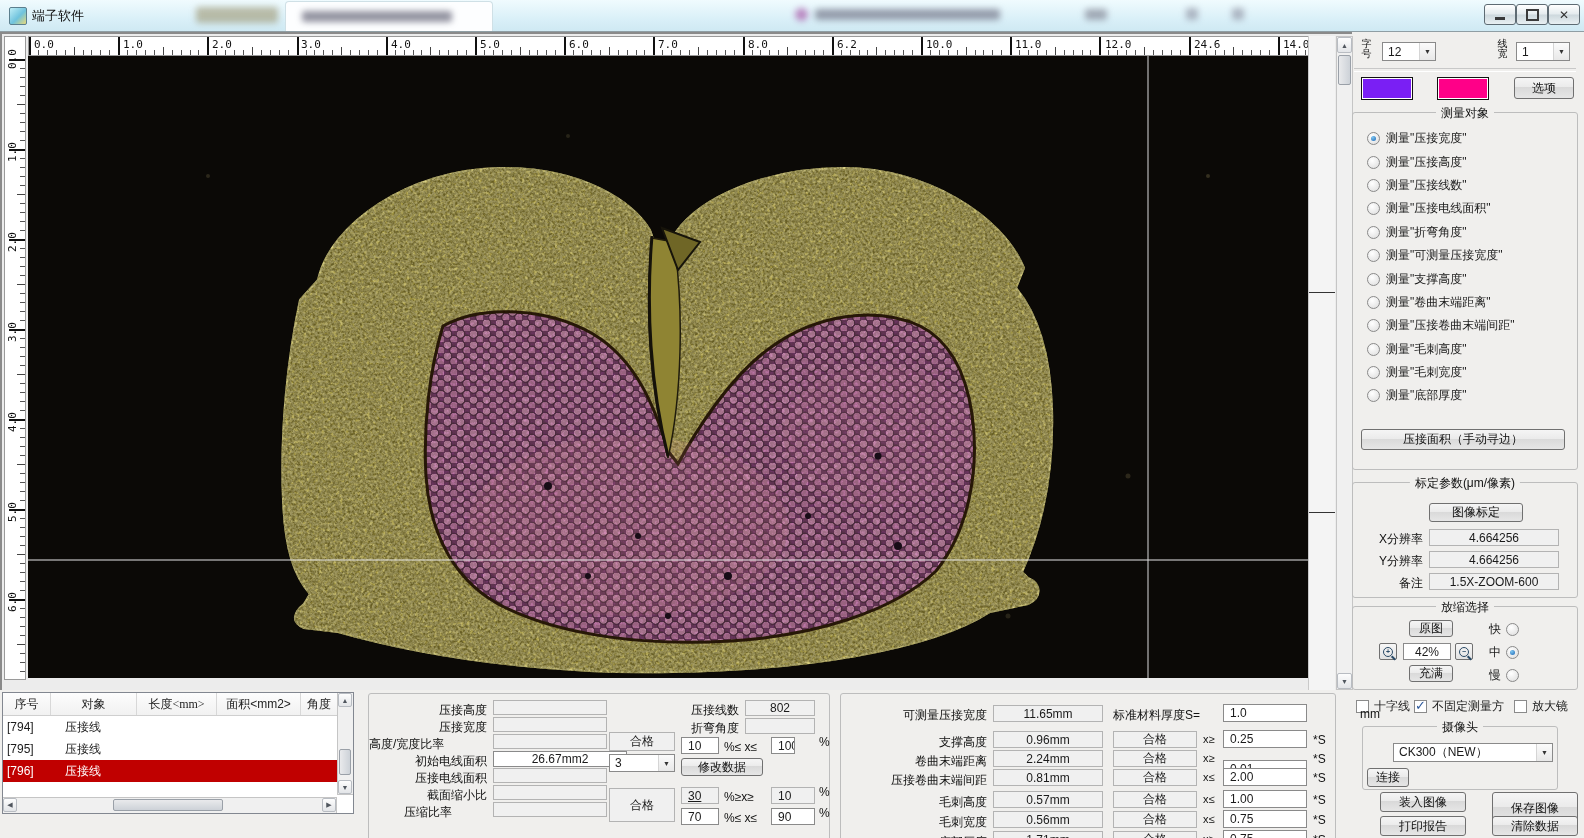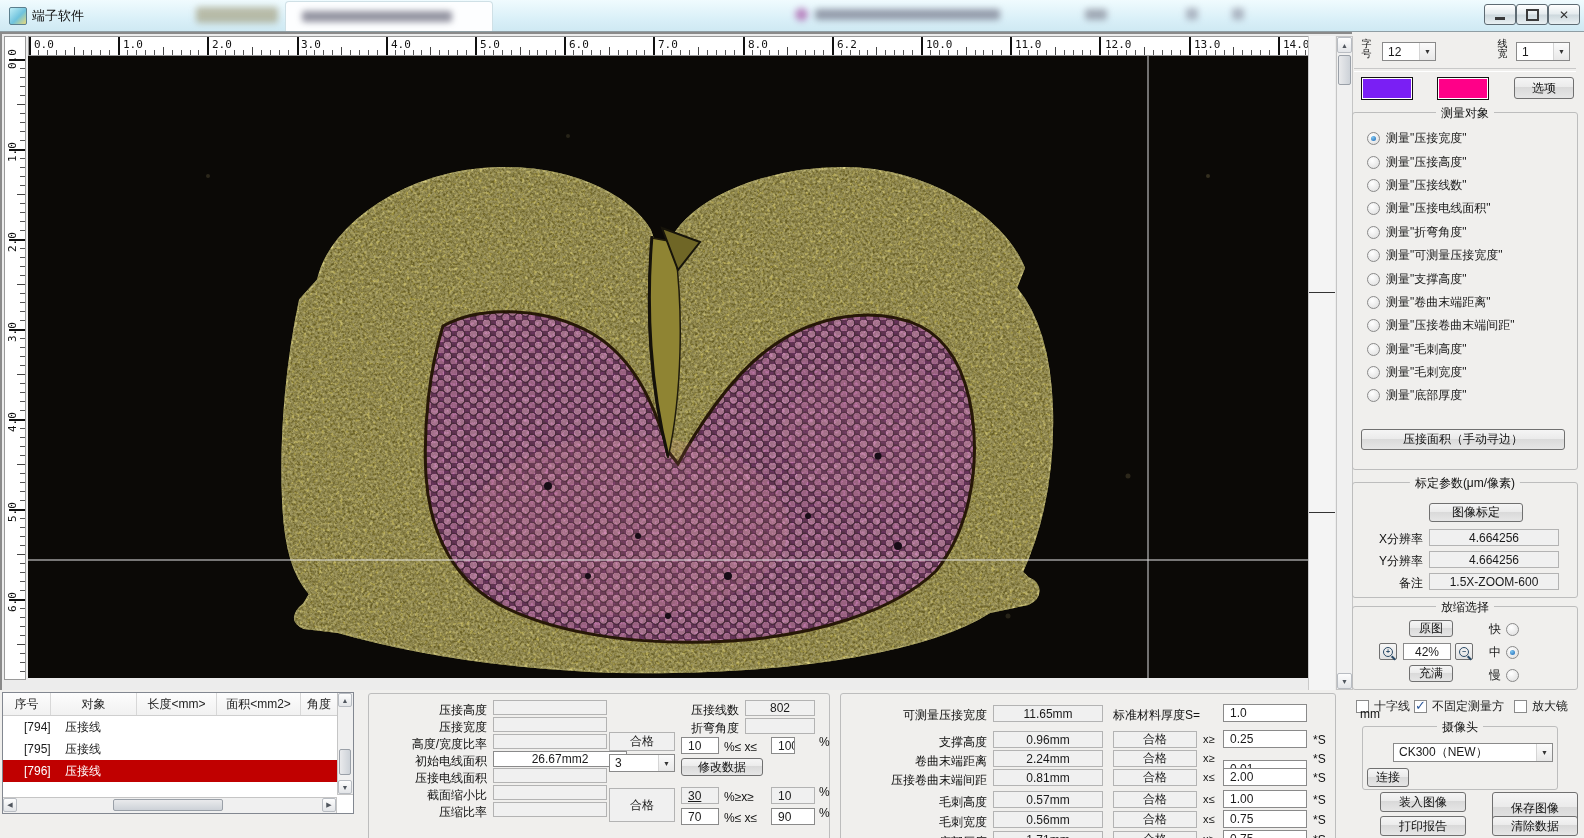--- a/index.html
+++ b/index.html
@@ -85,21 +85,21 @@
   .mag .lens{width:8px;height:8px;border:1.5px solid #2a4a66;border-radius:50%;position:relative;
        display:flex;align-items:center;justify-content:center;font-size:7px;font-weight:bold;color:#2a4a66;line-height:1;}
   .mag .lens::after{content:'';position:absolute;right:-4px;bottom:-3px;width:5px;height:1.8px;background:#2a4a66;transform:rotate(45deg);}
   
   #rtable{position:absolute;left:2px;top:692px;width:352px;height:122px;background:#fff;border:1px solid #828790;box-sizing:border-box;}
   .thead{display:flex;height:22px;background:linear-gradient(#fdfdfd,#f1f1f1);border-bottom:1px solid #cfcfcf;}
   .th{display:flex;align-items:center;justify-content:center;font-size:12px;color:#222;
       border-right:1px solid #d8d8d8;box-sizing:border-box;}
   .trow{display:flex;height:22px;align-items:center;}
   .trow.selected{background:#c00000;color:#fff;}
-  .td{box-sizing:border-box;font-size:12px;padding-left:21px;}
+  .td{box-sizing:border-box;font-size:12px;padding-left:4px;}
   
   .bpanel{position:absolute;border:1px solid #bdbdbd;border-radius:3px;box-sizing:border-box;}
 </style>
 </head>
 <body>
 
 <div id="app">
 
   <div id="titlebar">
     <div id="app-icon"></div>
@@ -134,21 +134,21 @@
       <span class="hrl" style="left:272px">3.0</span>
       <span class="hrl" style="left:362px">4.0</span>
       <span class="hrl" style="left:451px">5.0</span>
       <span class="hrl" style="left:540px">6.0</span>
       <span class="hrl" style="left:629px">7.0</span>
       <span class="hrl" style="left:719px">8.0</span>
       <span class="hrl" style="left:808px">6.2</span>
       <span class="hrl" style="left:897px">10.0</span>
       <span class="hrl" style="left:986px">11.0</span>
       <span class="hrl" style="left:1076px">12.0</span>
-      <span class="hrl" style="left:1165px">13.0</span>
+      <span class="hrl" style="left:1165px">24.6</span>
       <span class="hrl" style="left:1254px">14.0</span>
     </div>
 
     <div id="vruler">
       <div class="ticks"></div>
       <span class="vrl" style="top:5px">0.0</span>
       <span class="vrl" style="top:98px">1.0</span>
       <span class="vrl" style="top:188px">2.0</span>
       <span class="vrl" style="top:278px">3.0</span>
       <span class="vrl" style="top:368px">4.0</span>
@@ -370,21 +370,21 @@
 
   <div class="btn" style="left:1380px;top:792px;width:86px;height:20px;">装入图像</div>
   <div class="btn" style="left:1492px;top:792px;width:86px;height:32px;">保存图像</div>
   <div class="btn" style="left:1380px;top:816px;width:86px;height:20px;">打印报告</div>
   <div class="btn" style="left:1492px;top:816px;width:86px;height:20px;">清除数据</div>
 
   <div id="rtable">
     <div class="thead" style="width:334px;">
       <div class="th" style="width:48px;">序号</div>
       <div class="th" style="width:86px;">对象</div>
-      <div class="th" style="width:80px;">长度&lt;mm&gt;</div>
+      <div class="th" style="width:80px;font-family:Liberation Serif, serif;">长度&lt;mm&gt;</div>
       <div class="th" style="width:84px;">面积&lt;mm2&gt;</div>
       <div class="th" style="width:36px;border-right:none;">角度</div>
     </div>
     <div class="trow" style="width:334px;">
       <div class="td" style="width:48px;">[794]</div>
       <div class="td" style="width:86px;padding-left:14px;">压接线</div>
       <div class="td" style="width:80px;"></div>
       <div class="td" style="width:84px;"></div>
       <div class="td" style="width:36px;"></div>
     </div>
@@ -412,29 +412,29 @@
       <div class="sb-thumb h" style="left:110px;top:1px;width:110px;height:12px;"></div>
       <div class="sb-arrow" style="right:0;top:0;width:14px;height:14px;">▶</div>
     </div>
   </div>
 
   <div class="bpanel" style="left:368px;top:693px;width:462px;height:150px;">
     <div class="lbl" style="left:0;top:8px;width:118px;text-align:right;">压接高度</div>
     <div class="field" style="left:124px;top:6px;width:114px;height:15px;"></div>
     <div class="lbl" style="left:0;top:25px;width:118px;text-align:right;">压接宽度</div>
     <div class="field" style="left:124px;top:23px;width:114px;height:15px;"></div>
-    <div class="lbl" style="left:0;top:42px;width:118px;text-align:right;">高度/宽度比率</div>
+    <div class="lbl" style="left:0;top:42px;width:118px;text-align:left;">高度/宽度比率</div>
     <div class="field" style="left:124px;top:40px;width:114px;height:15px;"></div>
     <div class="lbl" style="left:0;top:59px;width:118px;text-align:right;">初始电线面积</div>
     <div class="field white" style="left:124px;top:57px;width:134px;height:16px;">26.67mm2</div>
     <div class="lbl" style="left:0;top:76px;width:118px;text-align:right;">压接电线面积</div>
     <div class="field" style="left:124px;top:74px;width:114px;height:15px;"></div>
     <div class="lbl" style="left:0;top:93px;width:118px;text-align:right;">截面缩小比</div>
     <div class="field" style="left:124px;top:91px;width:114px;height:15px;"></div>
-    <div class="lbl" style="left:0;top:110px;width:118px;text-align:right;">压缩比率</div>
+    <div class="lbl" style="left:0;top:110px;width:118px;text-align:center;">压缩比率</div>
     <div class="field" style="left:124px;top:108px;width:114px;height:15px;"></div>
 
     <div class="field" style="left:240px;top:38px;width:66px;height:19px;">合格</div>
     <div class="dd" style="left:240px;top:60px;width:66px;height:18px;">
       <span>3</span>
       <span class="arr">▼</span>
     </div>
     <div class="field" style="left:240px;top:94px;width:66px;height:34px;">合格</div>
 
     <div class="lbl" style="left:300px;top:8px;width:70px;text-align:right;">压接线数</div>

